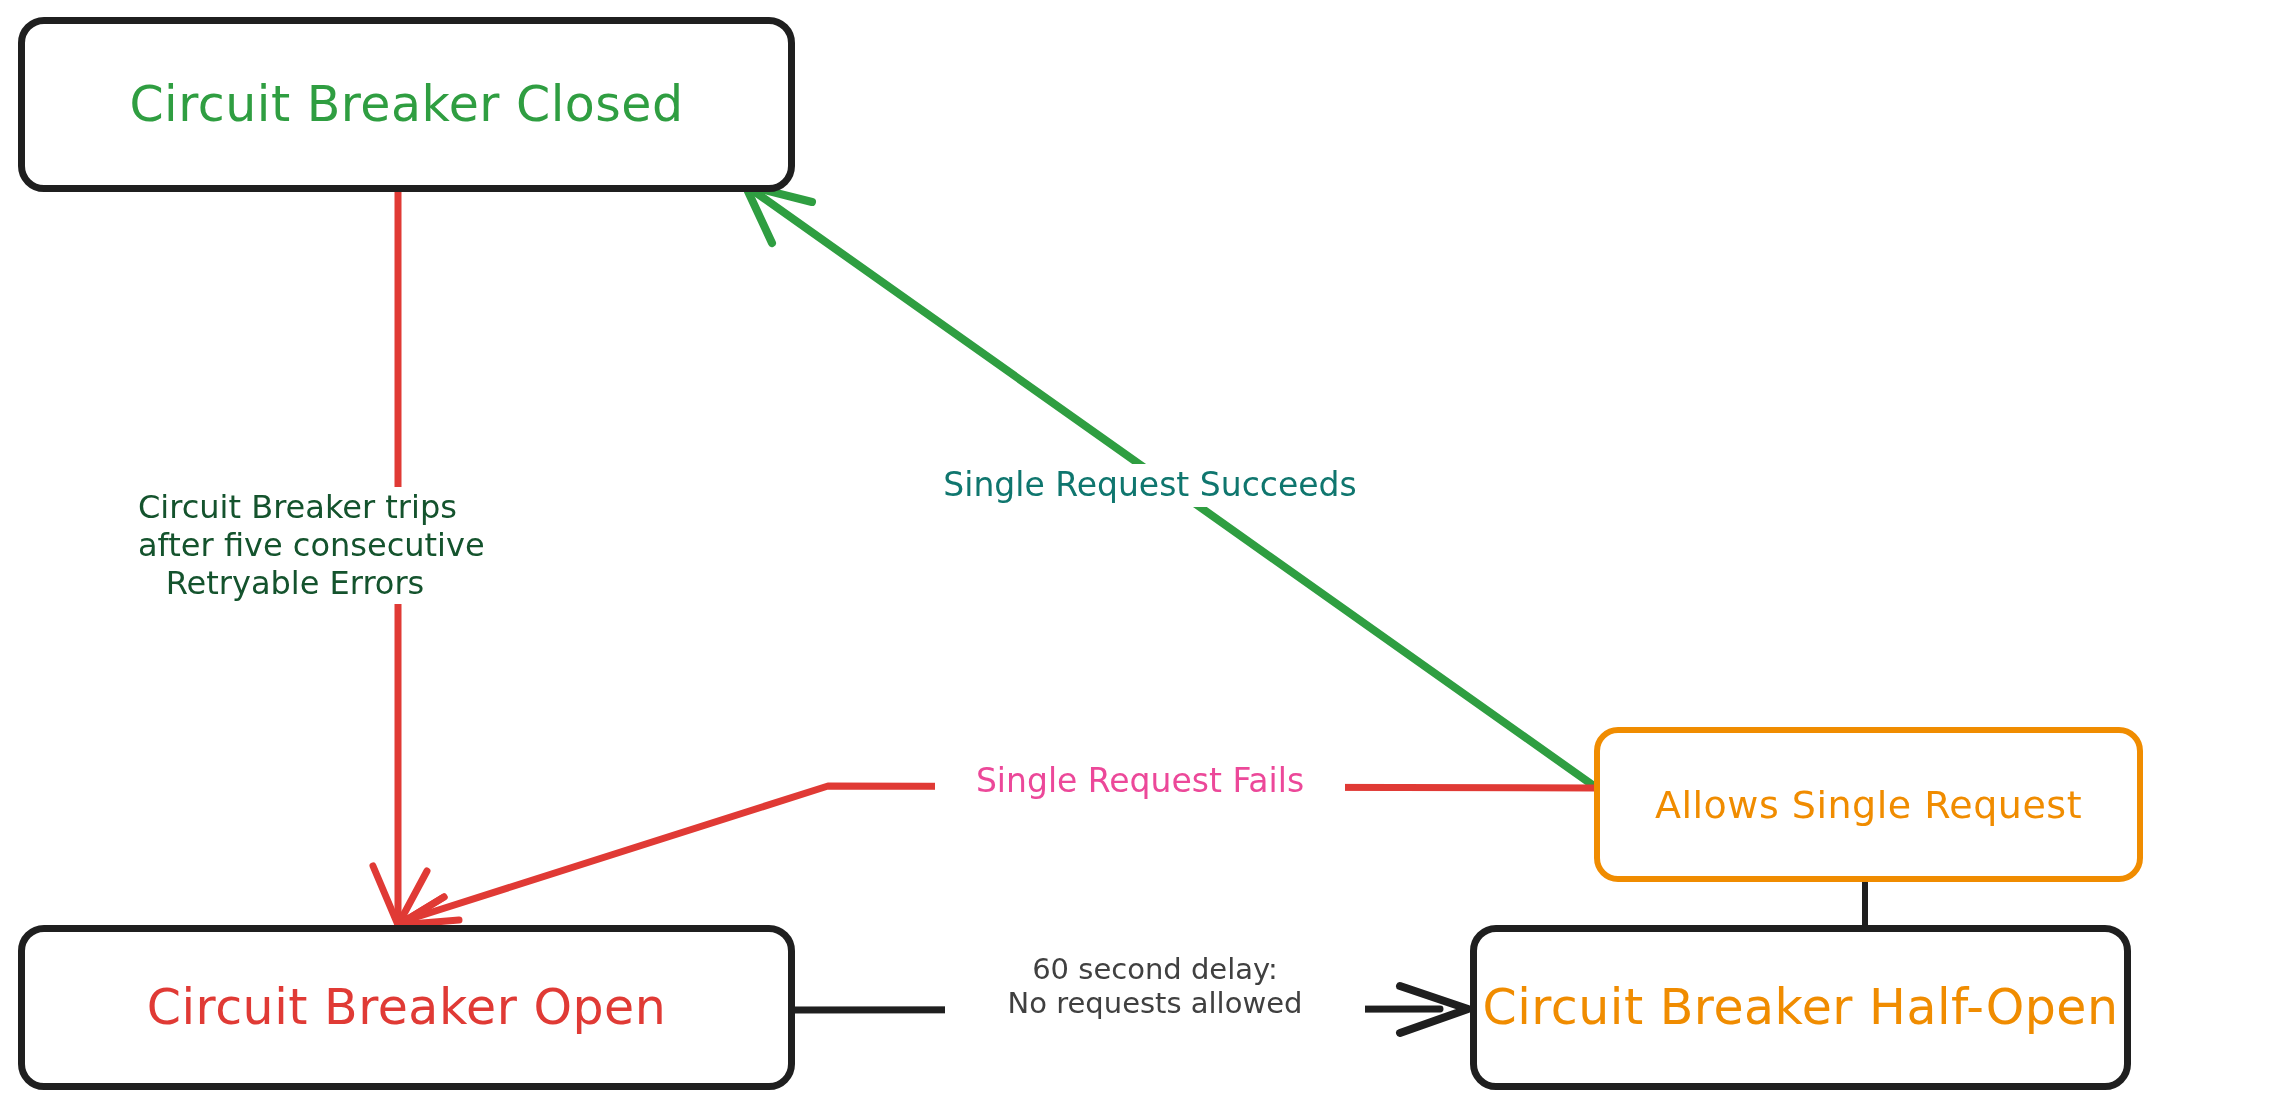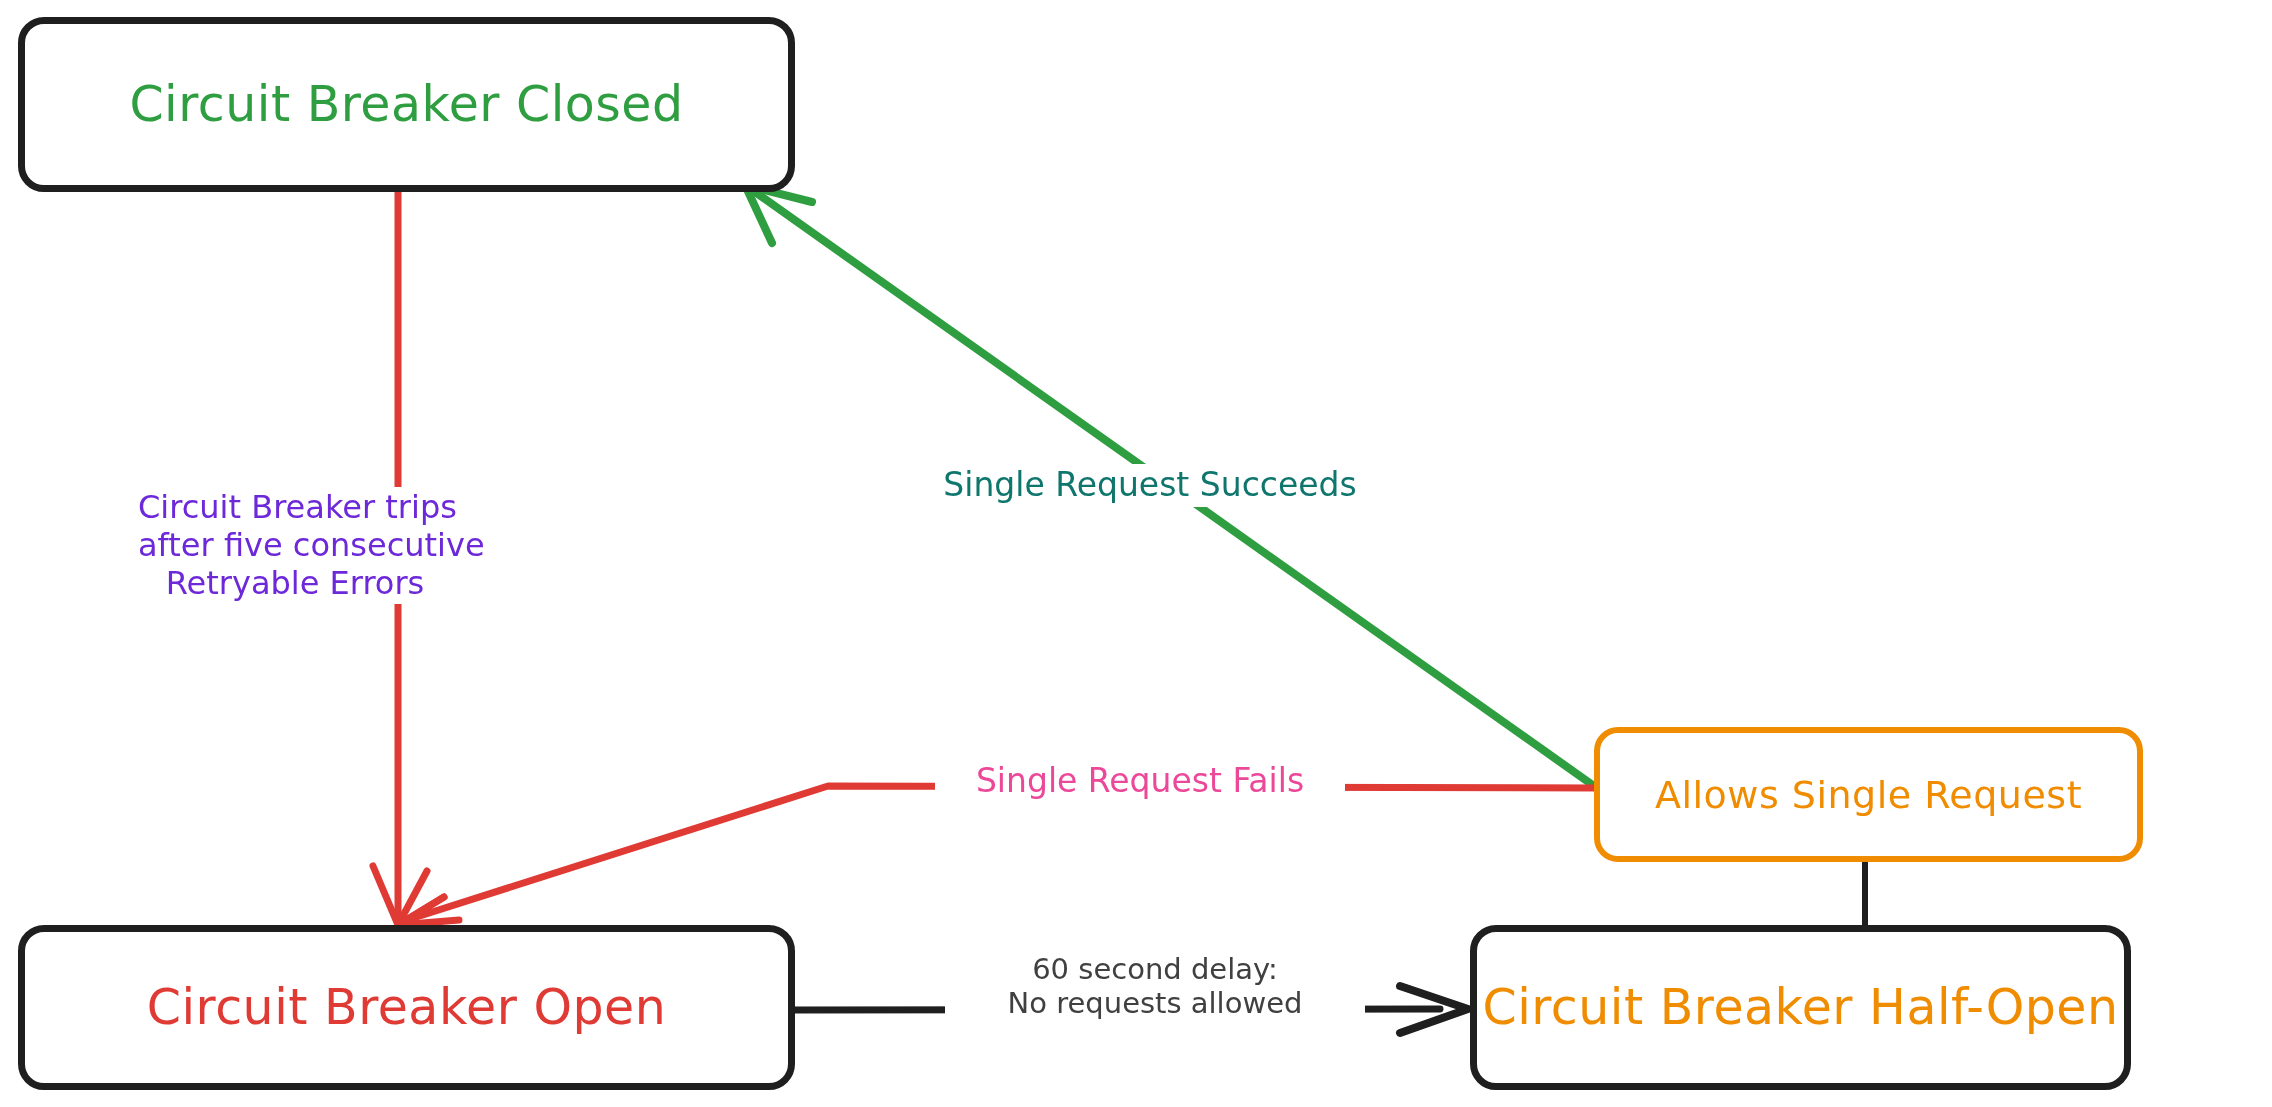--- a/index.html
+++ b/index.html
@@ -65,21 +65,21 @@
     height: 165px;
   }
   #node-open .node-label {
     font-size: 49px;
     color: #e03a35;
   }
   #node-allows {
     left: 1594px;
     top: 727px;
     width: 549px;
-    height: 135px;
+    height: 155px;
   }
   #node-allows .node-label {
     font-size: 38px;
     color: #f08c00;
   }
   #node-halfopen {
     left: 1470px;
     top: 925px;
     width: 661px;
     height: 165px;
@@ -96,21 +96,21 @@
     line-height: 1.18;
     background: #ffffff;
     padding: 2px 8px;
     box-sizing: border-box;
   }
   #label-trips {
     left: 130px;
     top: 487px;
     width: 330px;
     font-size: 32px;
-    color: #6d28d9;
+    color: #14532d;
   }
   #label-succeeds {
     left: 905px;
     top: 464px;
     width: 490px;
     font-size: 33px;
     color: #0f766e;
   }
   #label-fails {
     left: 935px;

